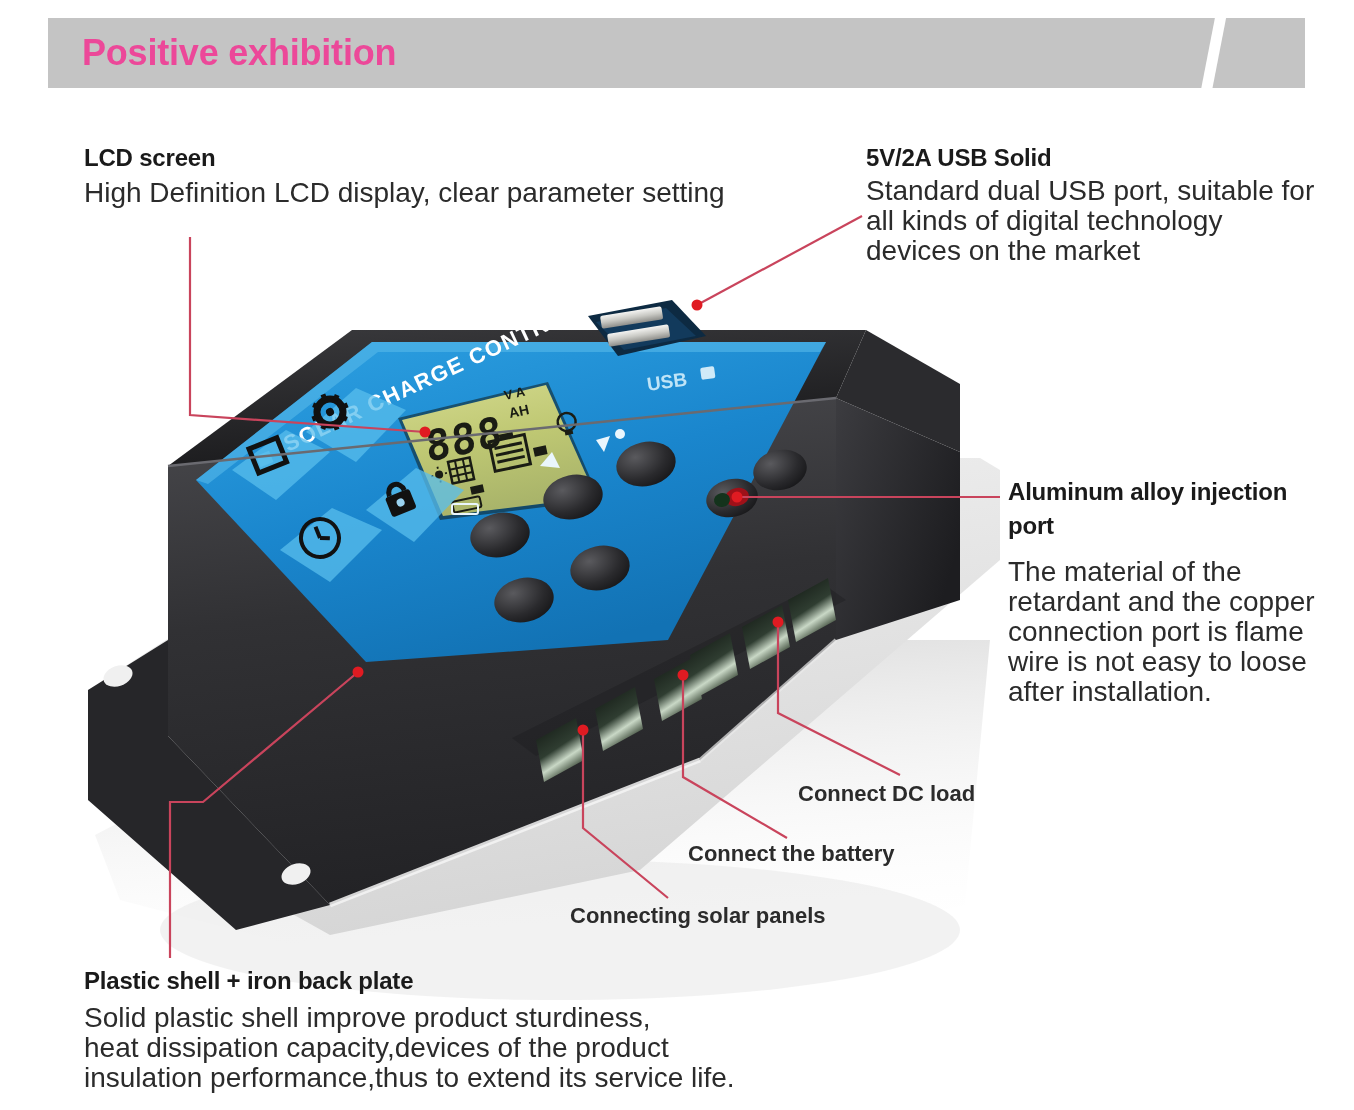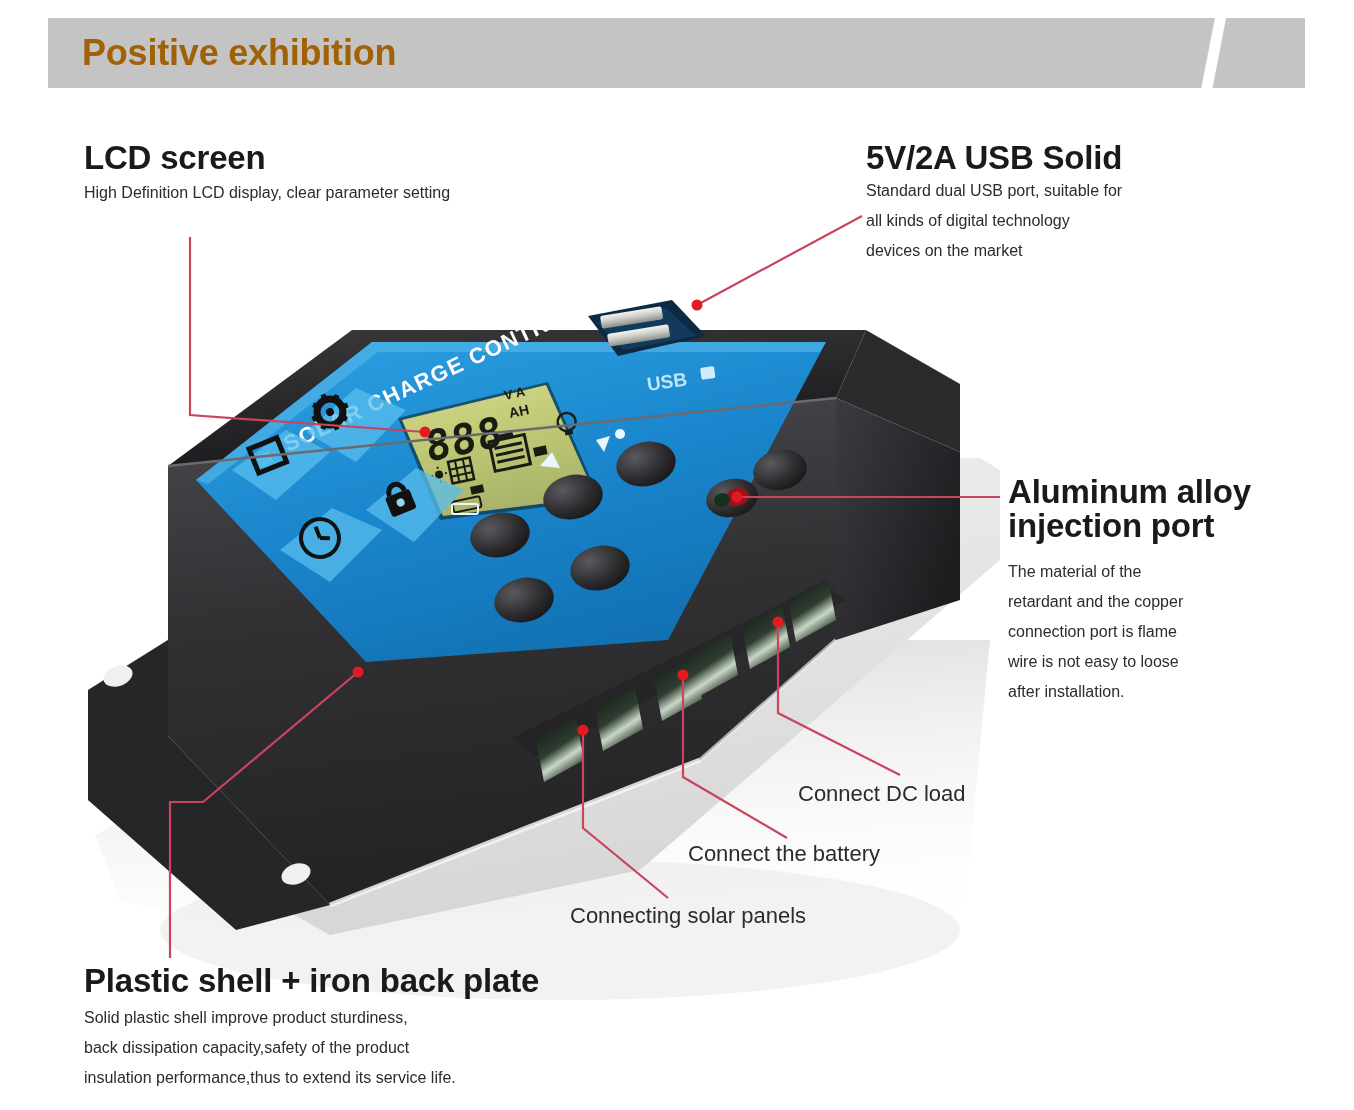--- a/index.html
+++ b/index.html
@@ -29,53 +29,53 @@
   .banner-slash i {
     position:absolute; left:28px; top:-8px;
     display:block; width:11px; height:88px;
     background:#ffffff;
     transform:rotate(11deg);
   }
   .banner-title {
     position:absolute; left:82px; top:26px;
     font-size:36px; font-weight:bold;
     letter-spacing:-0.2px;
-    color:#a16207;
+    color:#ec4899;
     line-height:54px;
   }
 
   
   .callout { position:absolute; }
   .callout h3 {
     margin:0 0 4px 0;
-    font-size:33px; font-weight:bold;
+    font-size:24px; font-weight:bold;
     line-height:32px; color:#1a1a1a;
     letter-spacing:-0.2px;
   }
   .callout p {
     margin:0;
-    font-size:16px; line-height:30px;
+    font-size:28px; line-height:30px;
     color:#2b2b2b; font-weight:normal;
   }
   .callout p .ln { display:block; white-space:pre; }
 
   #c-lcd   { left:84px;  top:142px; width:640px; }
   #c-usb   { left:866px; top:142px; width:430px; }
   #c-usb h3 { margin-bottom:2px; }
   #c-alu   { left:1008px;top:475px; width:300px; }
   #c-alu h3 { line-height:34px; }
   #c-alu p  { margin-top:14px; }
   #c-shell { left:84px;  top:965px; width:640px; }
   #c-shell p { margin-top:6px; }
 
   
   .tlabel {
     position:absolute;
     font-size:22px; line-height:28px;
-    color:#2b2b2b; white-space:nowrap;
+    color:#2b2b2b; white-space:nowrap;font-weight:bold;
   }
   #l-dc  { left:798px; top:780px; }
   #l-bat { left:688px; top:840px; }
   #l-sol { left:570px; top:902px; }
 
   
   .leaders {
     position:absolute; left:0; top:0;
     width:1354px; height:1110px;
     pointer-events:none;
@@ -370,21 +370,21 @@
       <span class="ln">connection port is flame</span>
       <span class="ln">wire is not easy to loose</span>
       <span class="ln">after installation.</span>
     </p>
   </div>
 
   <div class="callout" id="c-shell">
     <h3>Plastic shell + iron back plate</h3>
     <p>
       <span class="ln">Solid plastic shell improve product sturdiness,</span>
-      <span class="ln">back dissipation capacity,safety of the product</span>
+      <span class="ln">heat dissipation capacity,devices of the product</span>
       <span class="ln">insulation performance,thus to extend its service life.</span>
     </p>
   </div>
 
   <div class="tlabel" id="l-dc">Connect DC load</div>
   <div class="tlabel" id="l-bat">Connect the battery</div>
   <div class="tlabel" id="l-sol">Connecting solar panels</div>
 
 </div>
 

